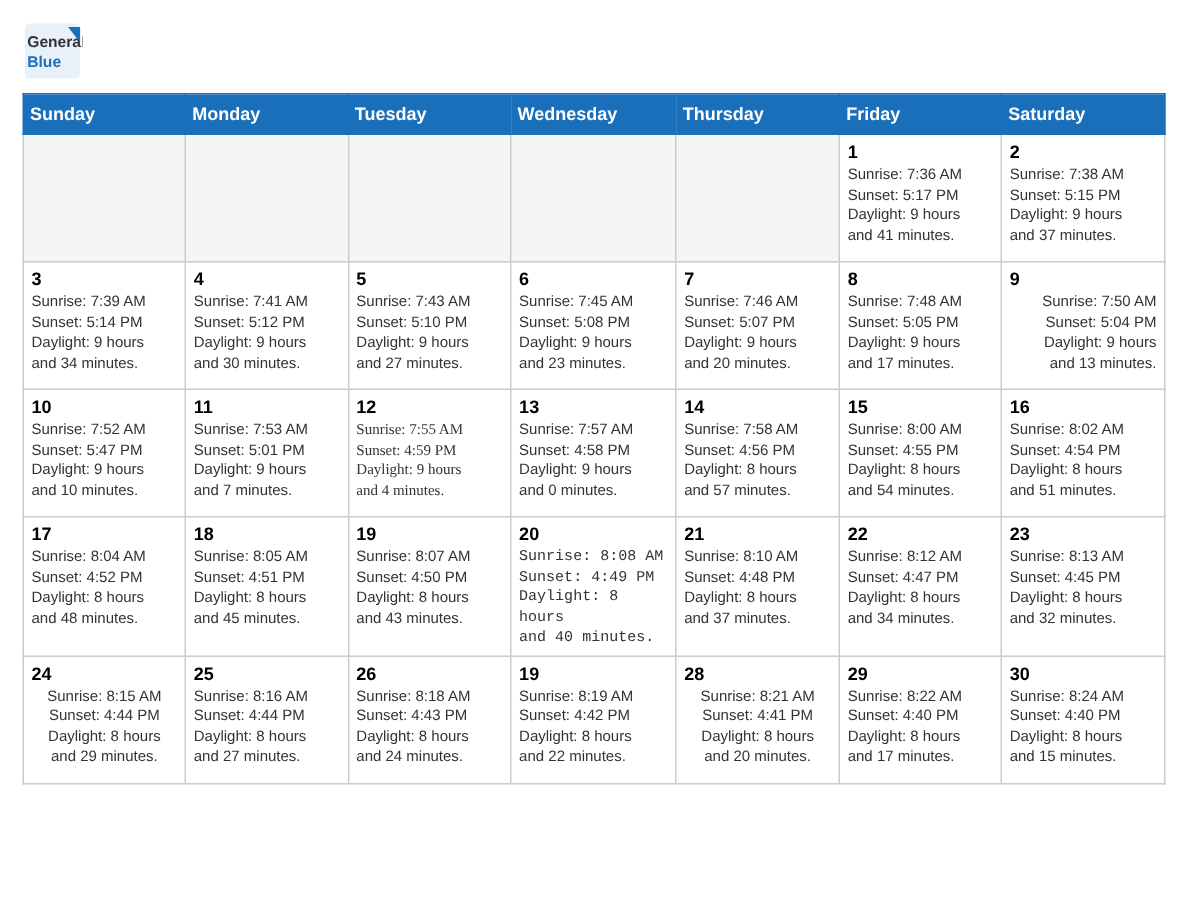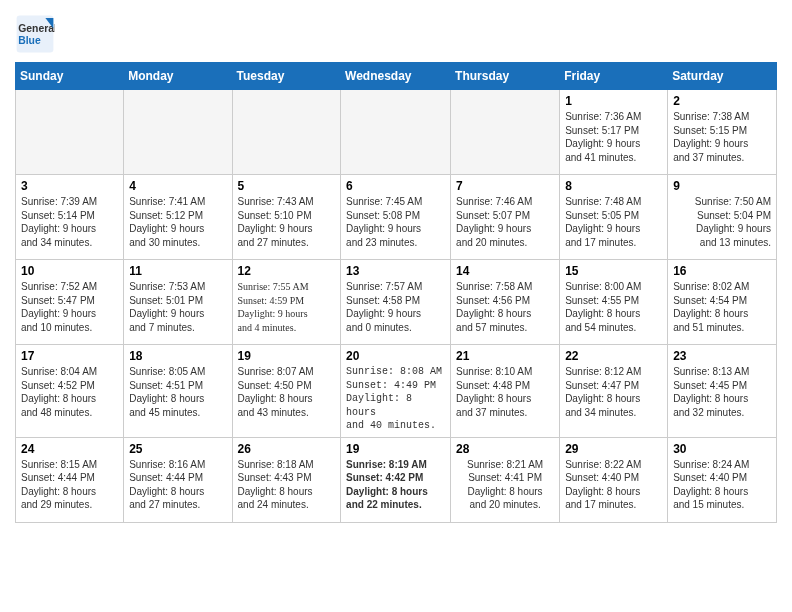--- a/index.html
+++ b/index.html
@@ -294,42 +294,42 @@
           <div class="day-number">23</div>
           <div class="day-info" style="white-space: pre-line;">Sunrise: 8:13 AM
 Sunset: 4:45 PM
 Daylight: 8 hours
 and 32 minutes.</div>
         </td>
       </tr>
       <tr>
         <td>
           <div class="day-number">24</div>
-          <div class="day-info" style="white-space: pre-line;">Sunrise: 8:15 AM
+          <div class="day-info" style="white-space: pre-line; text-align: center;">Sunrise: 8:15 AM
 Sunset: 4:44 PM
 Daylight: 8 hours
 and 29 minutes.</div>
         </td>
         <td>
           <div class="day-number">25</div>
           <div class="day-info" style="white-space: pre-line;">Sunrise: 8:16 AM
 Sunset: 4:44 PM
 Daylight: 8 hours
 and 27 minutes.</div>
         </td>
         <td>
           <div class="day-number">26</div>
           <div class="day-info" style="white-space: pre-line;">Sunrise: 8:18 AM
 Sunset: 4:43 PM
 Daylight: 8 hours
 and 24 minutes.</div>
         </td>
         <td>
           <div class="day-number">19</div>
-          <div class="day-info" style="white-space: pre-line; font-weight: bold;">Sunrise: 8:19 AM
+          <div class="day-info" style="white-space: pre-line;">Sunrise: 8:19 AM
 Sunset: 4:42 PM
 Daylight: 8 hours
 and 22 minutes.</div>
         </td>
         <td>
           <div class="day-number">28</div>
           <div class="day-info" style="white-space: pre-line; text-align: center;">Sunrise: 8:21 AM
 Sunset: 4:41 PM
 Daylight: 8 hours
 and 20 minutes.</div>

